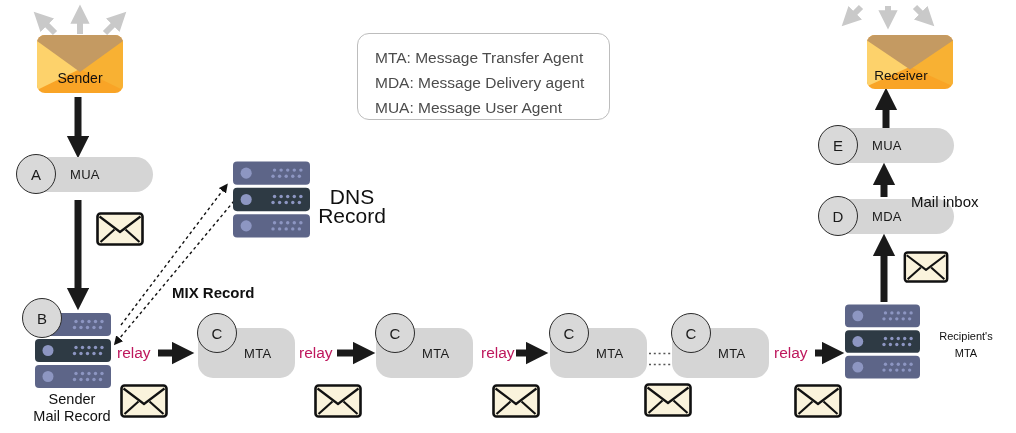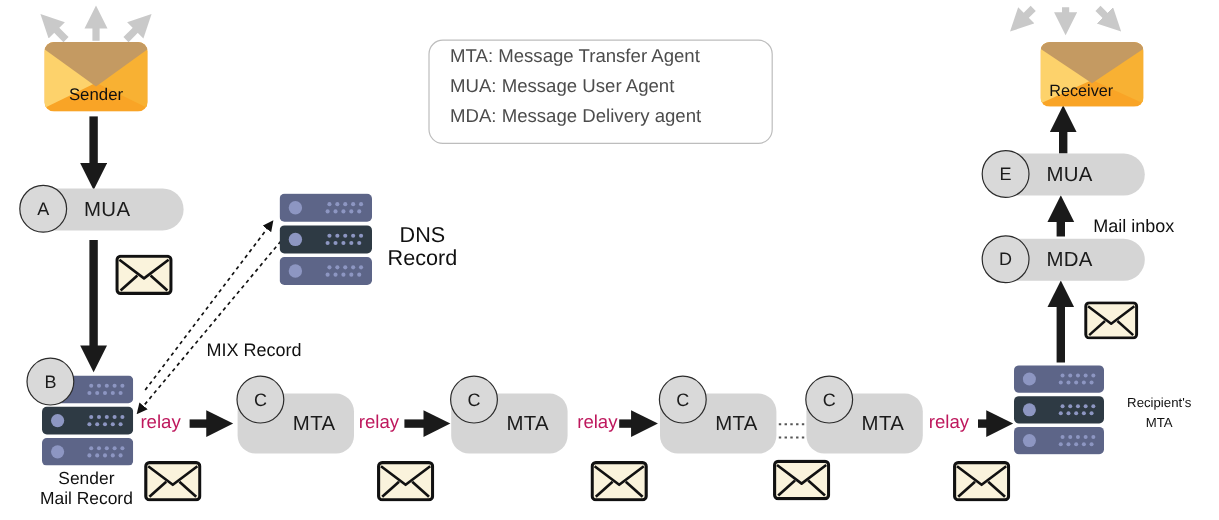--- a/index.html
+++ b/index.html
@@ -10,21 +10,21 @@
   .stage svg{display:block;}
   .overlay{position:absolute;left:0;top:0;z-index:1;}
 
   
   .pill{
     position:absolute;background:#d5d5d5;z-index:2;
     display:flex;align-items:center;box-sizing:border-box;
   }
   .pill-sm{width:135px;height:35px;border-radius:18px;}
   .pill-mta{width:97px;height:50px;border-radius:15px;}
-  .pill .lbl{font-size:17px;color:#1b1b1b;letter-spacing:.3px;}
+  .pill .lbl{font-size:13px;color:#1b1b1b;letter-spacing:.3px;}
   .pill-sm .lbl{margin-left:52px;}
   .pill-mta .lbl{margin-left:46px;}
   .badge{
     position:absolute;width:40px;height:40px;border-radius:50%;
     background:#d9d9d9;border:1.7px solid #2b2b2b;box-sizing:border-box;
     display:flex;align-items:center;justify-content:center;
     font-size:15px;color:#1b1b1b;z-index:3;
   }
   .badge-in{left:-2px;top:-3px;}     
   .badge-up{left:-1px;top:-15px;}    
@@ -35,30 +35,30 @@
   .mail{position:absolute;z-index:2;}
   .mail .mail-label{
     position:absolute;left:0;bottom:7px;width:100%;text-align:center;
     font-size:14px;color:#101010;
   }
 
   
   .lbl2{position:absolute;text-align:center;color:#101010;z-index:2;}
   .lbl2 div{white-space:nowrap;}
   .srv-lbl{font-size:14.5px;line-height:17px;}
-  .dns-lbl{font-size:18px;line-height:19px;}
+  .dns-lbl{font-size:21px;line-height:19px;}
   .rcp-lbl{font-size:11px;line-height:17px;}
   .relay{position:absolute;font-size:15.5px;color:#be185d;z-index:2;white-space:nowrap;}
-  .note{position:absolute;font-size:15px;color:#101010;z-index:2;white-space:nowrap;font-weight:400;}
+  .note{position:absolute;font-size:15px;color:#101010;z-index:2;white-space:nowrap;font-weight:700;}
 
   
   .legend{
-    position:absolute;left:357px;top:33px;width:287px;height:87px;
+    position:absolute;left:357px;top:33px;width:253px;height:87px;
     box-sizing:border-box;border:1.5px solid #bdbdbd;border-radius:12px;
-    background:#ffffff;padding:1px 17px;z-index:2;
+    background:#ffffff;padding:11px 17px;z-index:2;
   }
   .legend div{font-size:15.5px;line-height:25px;color:#4c4c4c;white-space:nowrap;}
 </style>
 </head>
 <body>
 
 <div class="stage">
 
   <svg width="0" height="0" style="position:absolute" aria-hidden="true">
     <defs>
@@ -144,22 +144,22 @@
     </g>
 
     <g stroke="#555555" stroke-width="1.7" stroke-dasharray="2,2.8">
       <path d="M649,353.5 L671,353.5"></path>
       <path d="M649,364.5 L671,364.5"></path>
     </g>
   </svg>
 
   <div class="legend">
     <div>MTA: Message Transfer Agent</div>
+    <div>MDA: Message Delivery agent</div>
     <div>MUA: Message User Agent</div>
-    <div>MDA: Message Delivery agent</div>
   </div>
 
   <div class="mail" style="left:37px;top:35px;width:86px;height:58px">
     <svg width="86" height="58" viewBox="0 0 86 58">
       <use href="#mail-sym"></use>
     </svg>
     <div class="mail-label">Sender</div>
   </div>
 
   <div class="mail" style="left:867px;top:35px;width:68px;height:54px">
@@ -221,21 +221,21 @@
   <div class="lbl2 rcp-lbl" style="left:921px;top:328px;width:90px">
     <div>Recipient's</div>
     <div>MTA</div>
   </div>
 
   <div class="pill pill-sm" style="left:820px;top:199px;width:134px">
     <div class="badge badge-in">D</div>
     <div class="lbl">MDA</div>
   </div>
 
-  <div class="note" style="left:911px;top:180px;font-weight:400">Mail inbox</div>
+  <div class="note" style="left:911px;top:193px;font-weight:400">Mail inbox</div>
 
   <div class="pill pill-sm" style="left:820px;top:128px;width:134px">
     <div class="badge badge-in">E</div>
     <div class="lbl">MUA</div>
   </div>
 
   <svg class="msg" style="left:96px;top:212px" viewBox="0 0 48 34">
       <use href="#msg-sym"></use>
     </svg>
   <svg class="msg" style="left:120px;top:384px" viewBox="0 0 48 34">

